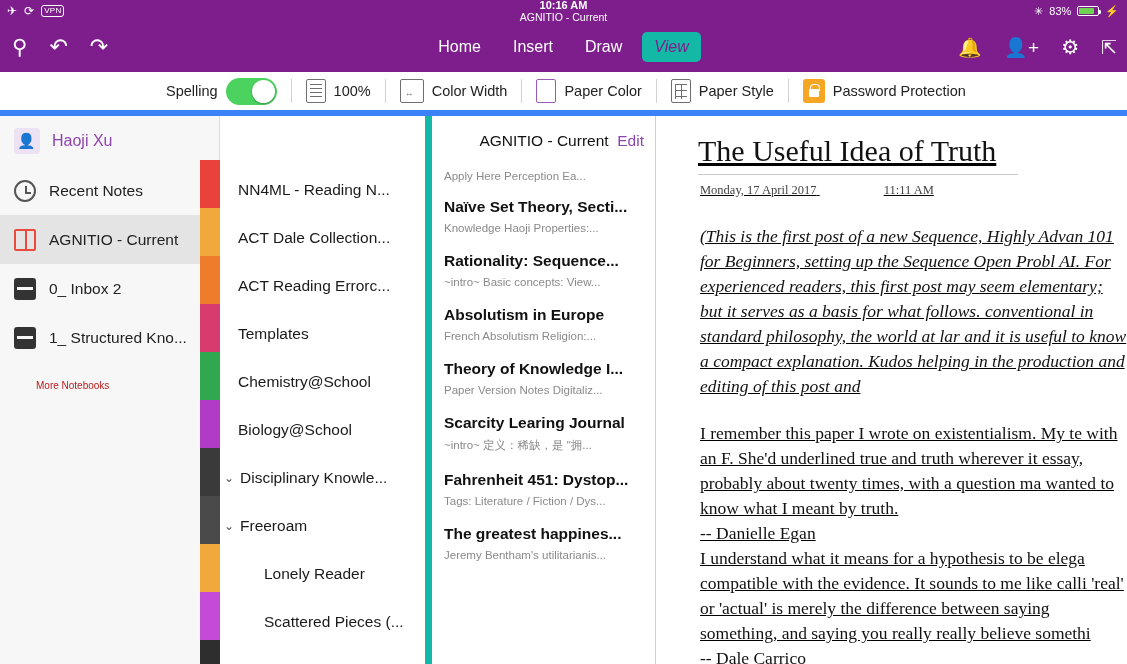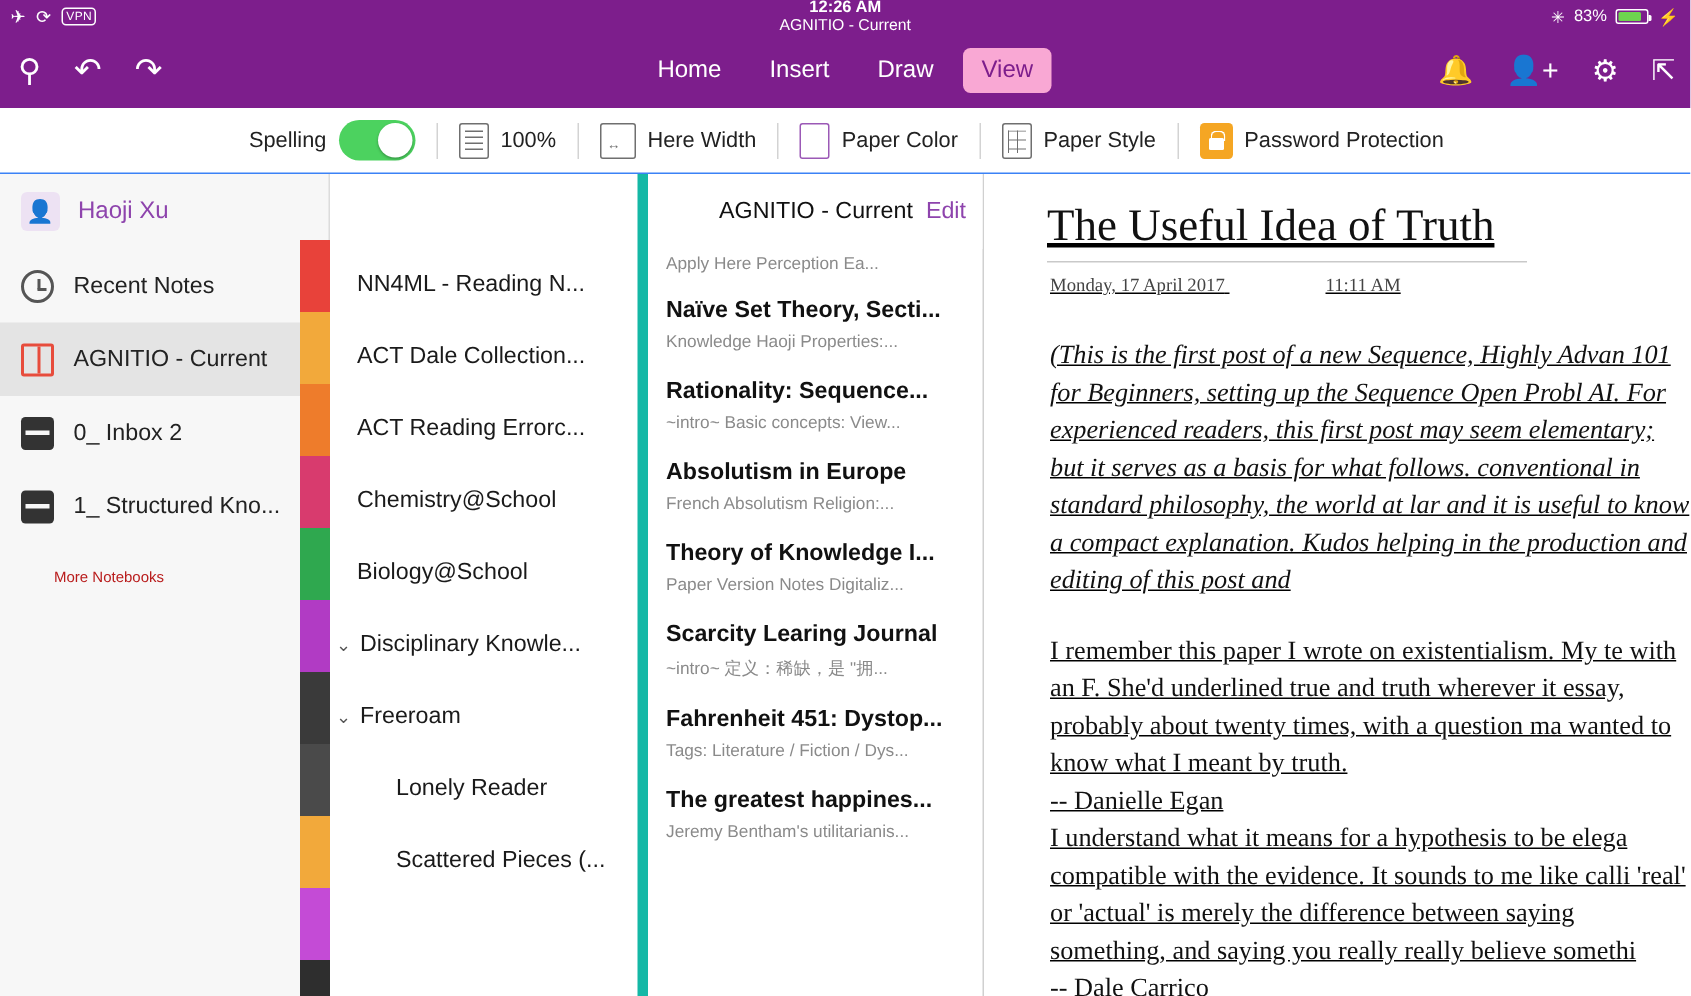--- a/index.html
+++ b/index.html
@@ -49,26 +49,26 @@
   }
   .tb-icons-left { position: absolute; left: 0; top: 0; height: 50px; display: flex; align-items: center; gap: 22px; padding-left: 12px; }
   .tb-icons-right { position: absolute; right: 10px; top: 0; height: 50px; display: flex; align-items: center; gap: 22px; }
   .tabs {
     position: absolute; left: 0; right: 0; top: 0; height: 50px;
     display: flex; align-items: center; justify-content: center; gap: 8px;
   }
   .tab {
     font-size: 16px; color: #ffffff; padding: 5px 12px; border-radius: 5px; line-height: 20px;
   }
-  .tab.active { background: #f9a8d4; color: #7D1E8C; font-weight: normal; }
+  .tab.active { background: #14b8a6; color: #7D1E8C; font-weight: normal; font-style: italic; }
 
   
   .ribbon {
     position: absolute; top: 72px; left: 0; width: 1127px; height: 44px;
-    background: #ffffff; border-bottom: 1px solid #3b82f6;
+    background: #ffffff; border-bottom: 6px solid #3b82f6;
     display: flex; align-items: center;
   }
   .rb-item { display: flex; align-items: center; gap: 8px; font-size: 14.5px; color: #222; }
   .rb-sep { width: 1px; height: 24px; background: #d3d3d3; margin: 0 14px; }
   .switch {
     width: 51px; height: 27px; border-radius: 14px; background: #4CD25F; position: relative;
   }
   .switch .knob {
     position: absolute; top: 2px; left: 26px; width: 23px; height: 23px;
     border-radius: 50%; background: #fff; box-shadow: 0 1px 2px rgba(0,0,0,.3);
@@ -197,21 +197,21 @@
 
 <div id="app">
 
   <div class="statusbar">
     <div class="sb-left">
       <span style="font-size:12px;">✈</span>
       <span style="font-size:12px;">⟳</span>
       <span class="vpn-badge">VPN</span>
     </div>
     <div class="sb-center">
-      <div>12:26 AM</div>
+      <div>10:16 AM</div>
       <div style="font-weight:normal;font-size:10.5px;">AGNITIO - Current</div>
     </div>
     <div class="sb-right">
       <span>✳</span>
       <span>83%</span>
       <span class="battery-shell">
           <span class="battery-fill"></span>
         </span>
       <span>⚡</span>
     </div>
@@ -250,21 +250,21 @@
     <div class="rb-sep"></div>
     <div class="rb-item">
       <span class="mini-doc lines"></span>
       <span>100%</span>
     </div>
     <div class="rb-sep"></div>
     <div class="rb-item">
       <span class="mini-doc" style="width:24px;">
         <span style="position:absolute;left:4px;top:8px;font-size:9px;color:#6f6f6f;">↔</span>
       </span>
-      <span>Here Width</span>
+      <span>Color Width</span>
     </div>
     <div class="rb-sep"></div>
     <div class="rb-item">
       <span class="mini-doc violet"></span>
       <span>Paper Color</span>
     </div>
     <div class="rb-sep"></div>
     <div class="rb-item">
       <span class="mini-doc grid"></span>
       <span>Paper Style</span>
@@ -319,20 +319,23 @@
     <div class="nl-item">
         <span>NN4ML - Reading N...</span>
       </div>
     <div class="nl-item">
         <span>ACT Dale Collection...</span>
       </div>
     <div class="nl-item">
         <span>ACT Reading Errorc...</span>
       </div>
     <div class="nl-item">
+        <span>Templates</span>
+      </div>
+    <div class="nl-item">
         <span>Chemistry@School</span>
       </div>
     <div class="nl-item">
         <span>Biology@School</span>
       </div>
     <div class="nl-item">
       <span class="chev">⌄</span>
       <span>Disciplinary Knowle...</span>
     </div>
     <div class="nl-item">

